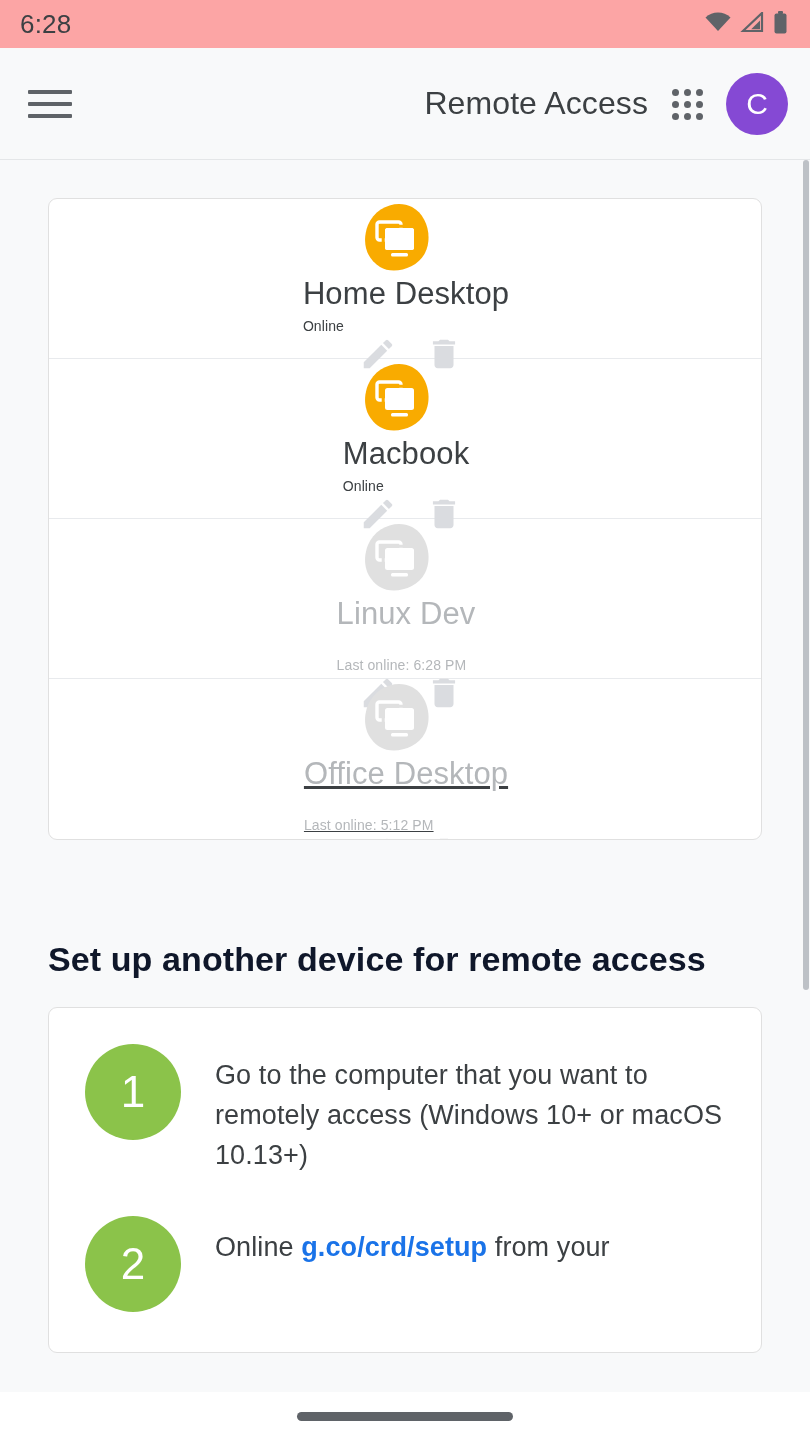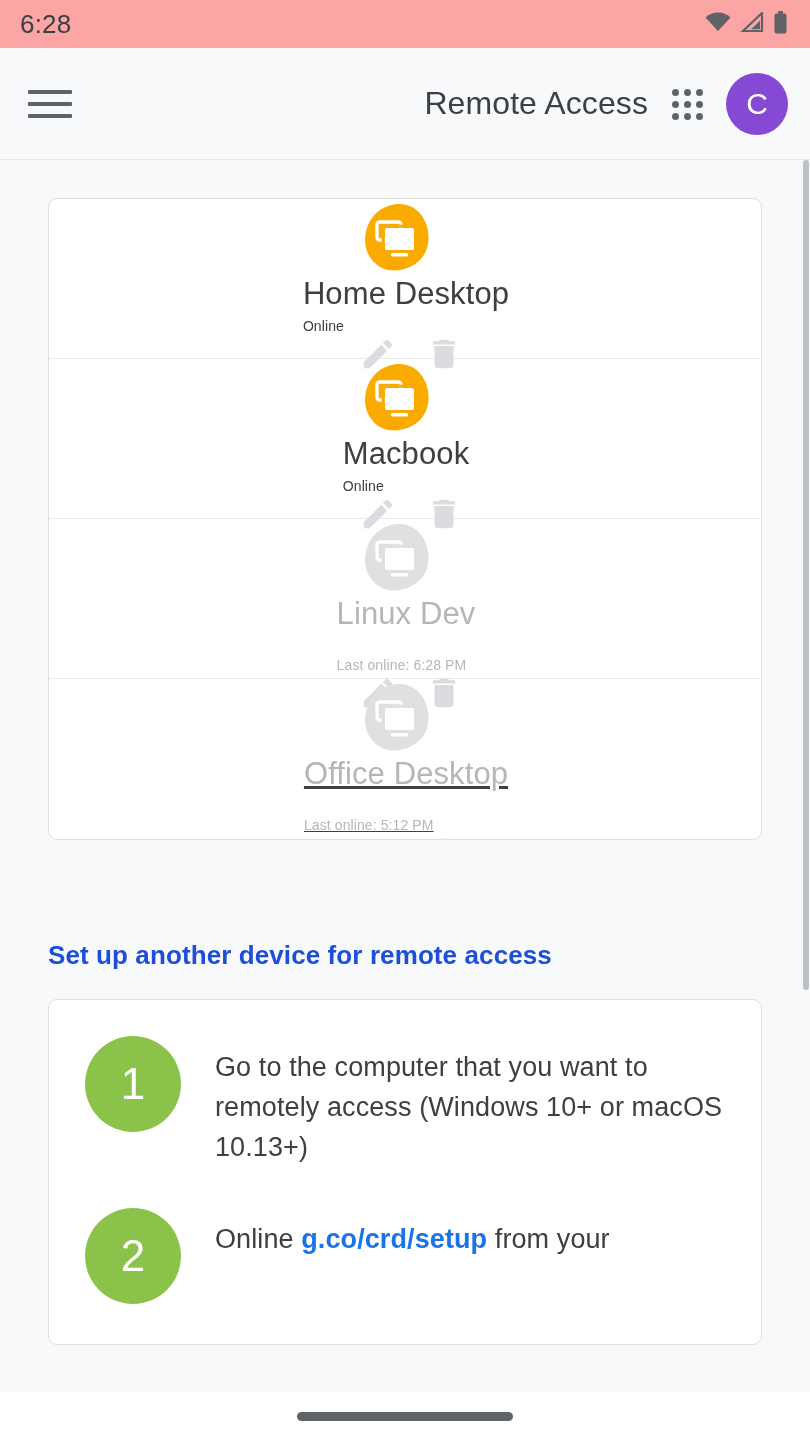--- a/index.html
+++ b/index.html
@@ -190,22 +190,22 @@
     height: 40px;
     display: flex;
     align-items: center;
     justify-content: center;
     cursor: pointer;
   }
   .icon-btn svg { display: block; }
 
   
   .setup-title {
-    font-size: 26px;
-    color: #1d4ed8;
+    font-size: 34px;
+    color: #0f172a;
     font-weight: 700;
     padding-top: 100px;
     letter-spacing: 0.1px;
   }
 
   .setup-card {
     background: #ffffff;
     border: 1px solid #e0e0e0;
     border-radius: 9px;
     margin-top: 28px;

